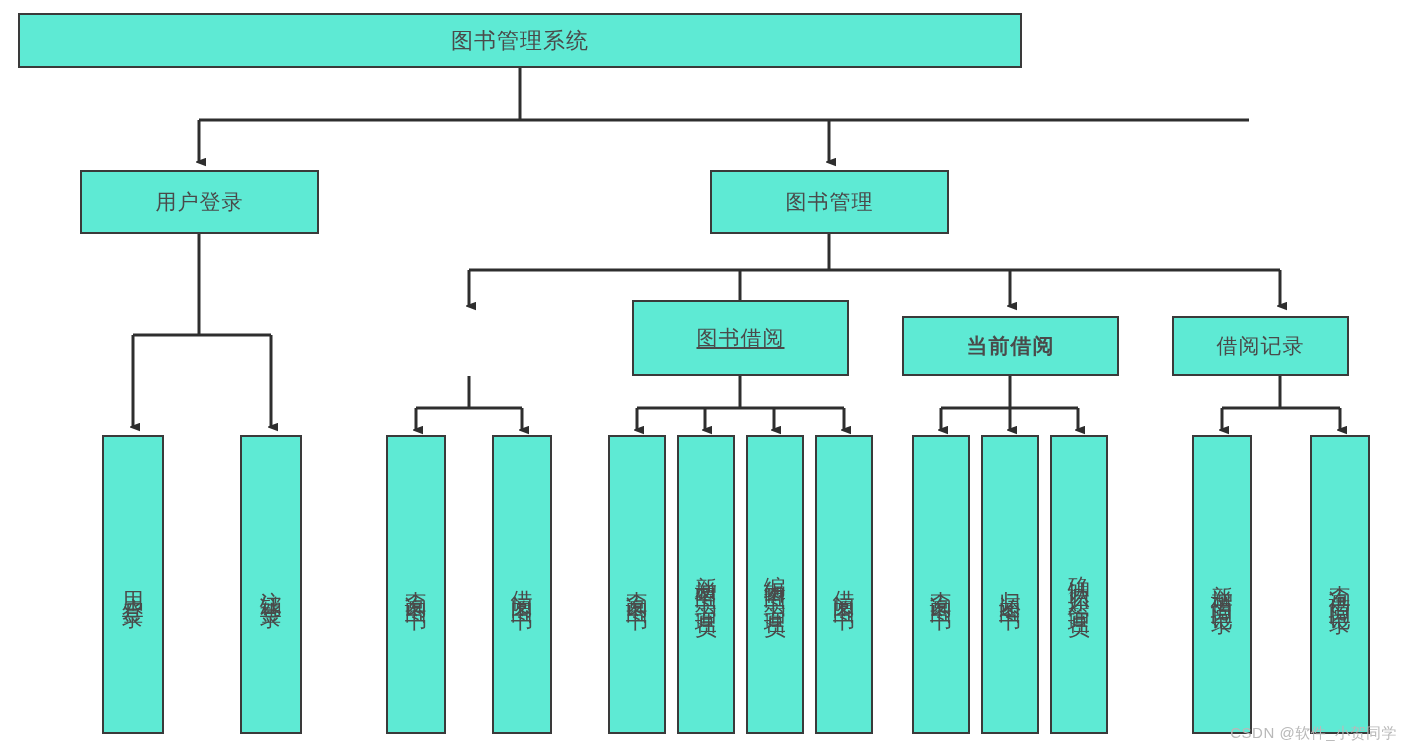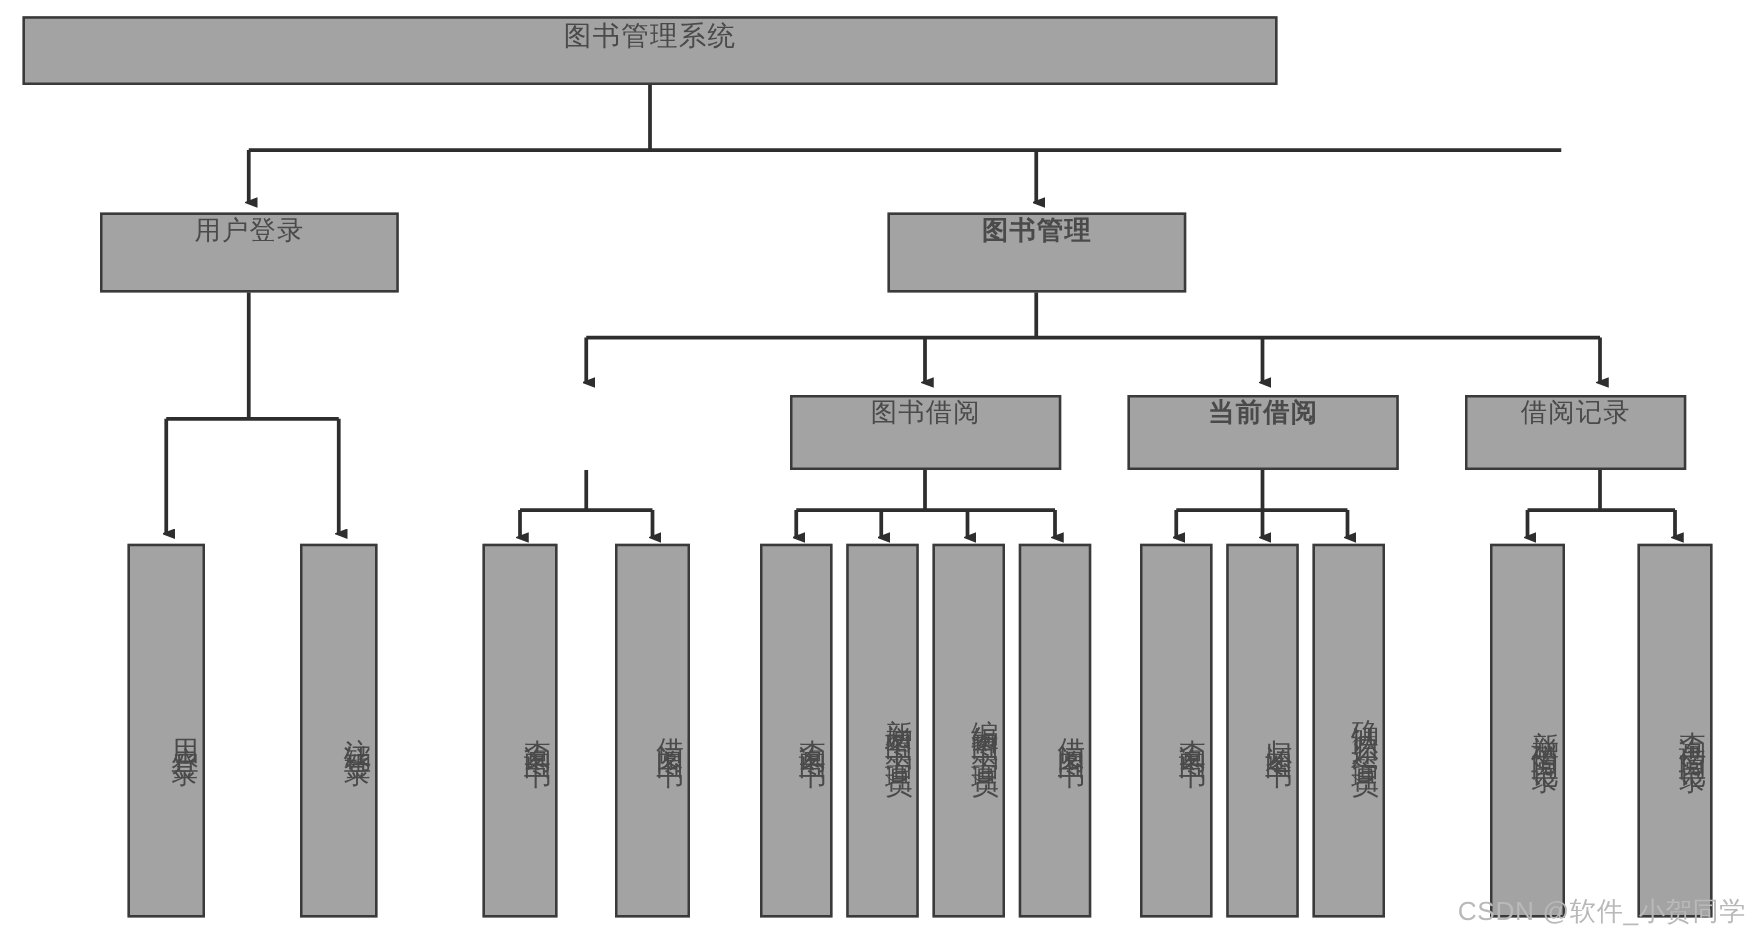--- a/index.html
+++ b/index.html
@@ -21,24 +21,24 @@
     position: absolute;
     left: 0;
     top: 0;
     width: 1405px;
     height: 747px;
     pointer-events: none;
   }
   .node {
     position: absolute;
     box-sizing: border-box;
-    background: #a3a3a3;
+    background: #5eead4;
     border: 2.5px solid #3a3a3a;
     display: flex;
-    align-items: flex-start;
+    align-items: center;
     justify-content: center;
     color: #4a4a4a;
     font-size: 21px;
     letter-spacing: 1px;
     line-height: 1.25;
     text-align: center;
   }
   .node.root {
     font-size: 22px;
   }
@@ -49,21 +49,21 @@
     font-size: 22px;
     padding: 6px 0;
   }
   .node .label {
     display: block;
   }
   .watermark {
     position: absolute;
     right: 8px;
     bottom: 4px;
-    font-size: 21px;
+    font-size: 15px;
     color: #b9b9b9;
     letter-spacing: 0.5px;
     white-space: nowrap;
   }
 </style>
 </head>
 <body>
 
 <div id="canvas">
 
@@ -117,25 +117,25 @@
     </g>
   </svg>
 
   <div class="node root" style="left:18px; top:13px; width:1004px; height:55px;">
     <span class="label">图书管理系统</span>
   </div>
 
   <div class="node" style="left:80px; top:170px; width:239px; height:64px;">
     <span class="label">用户登录</span>
   </div>
-  <div class="node" style="left:710px; top:170px; width:239px; height:64px;font-weight:bold;">
+  <div class="node" style="left:710px; top:170px; width:239px; height:64px;">
     <span class="label">图书管理</span>
   </div>
 
-  <div class="node" style="left:632px; top:316px; width:217px; height:60px;">
+  <div class="node" style="left:632px; top:300px; width:217px; height:76px;text-decoration:underline;">
     <span class="label">图书借阅</span>
   </div>
   <div class="node" style="left:902px; top:316px; width:217px; height:60px;font-weight:bold;">
     <span class="label">当前借阅</span>
   </div>
   <div class="node" style="left:1172px; top:316px; width:177px; height:60px;">
     <span class="label">借阅记录</span>
   </div>
 
   <div class="node leaf" style="left:102px; top:435px; width:62px; height:299px;">

